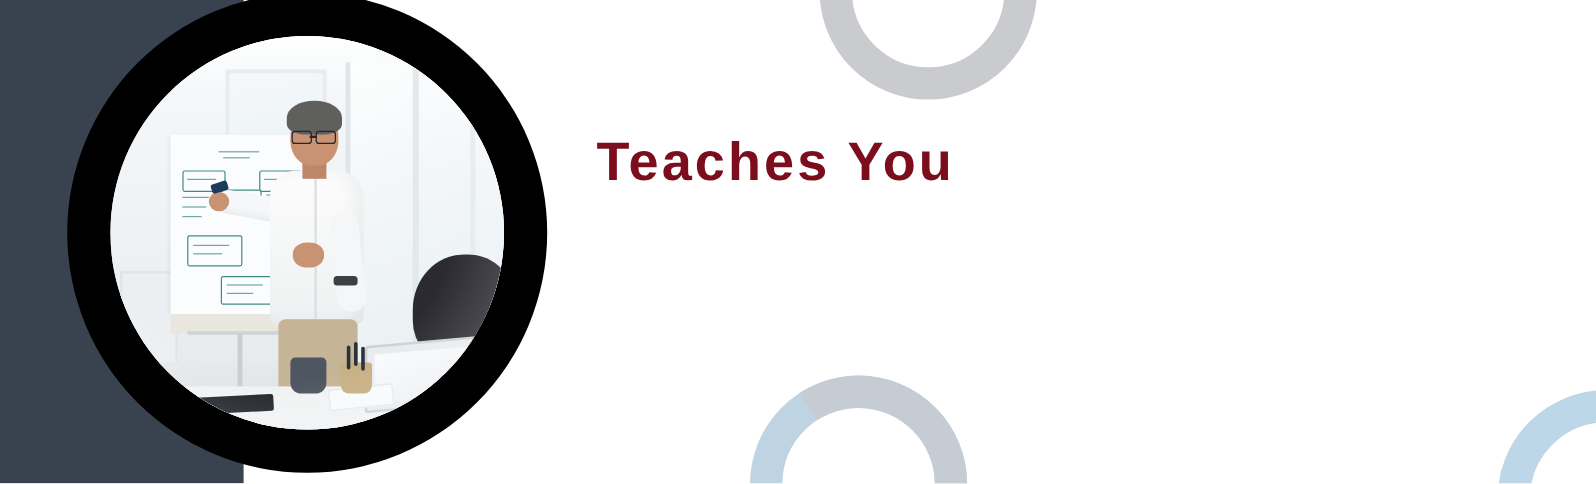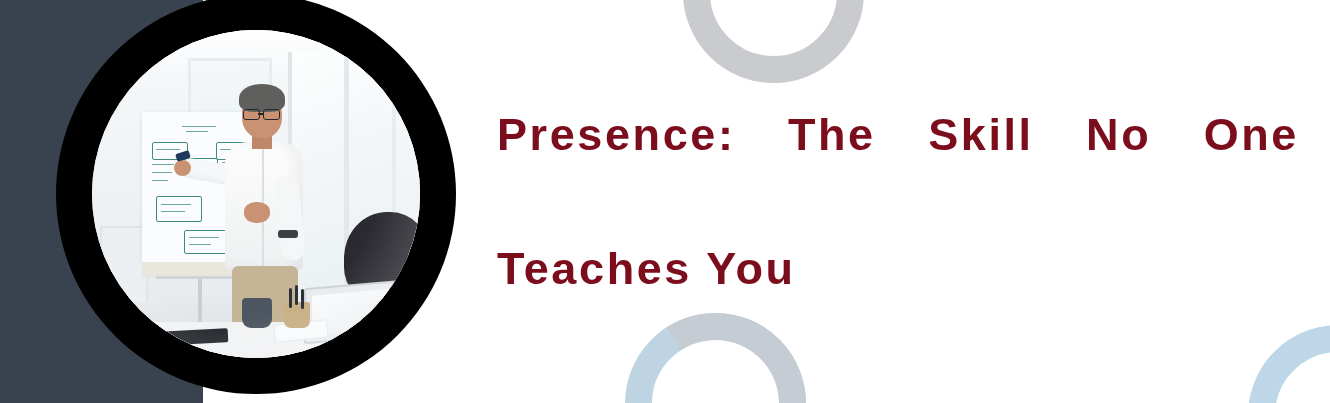--- a/index.html
+++ b/index.html
@@ -399,17 +399,16 @@
           <div class="d-pen" style="left:5px; top:-14px;"></div>
           <div class="d-pen" style="left:11px; top:-17px;"></div>
           <div class="d-pen" style="left:17px; top:-13px;"></div>
         </div>
         <div class="vignette"></div>
       </div>
     </div>
   </div>
 
   <div id="headline">
-    <span class="ln stretch">Presence: The Skill No One</span>
     <span class="ln">Teaches You</span>
   </div>
 
 </div>
 
 </body></html>

